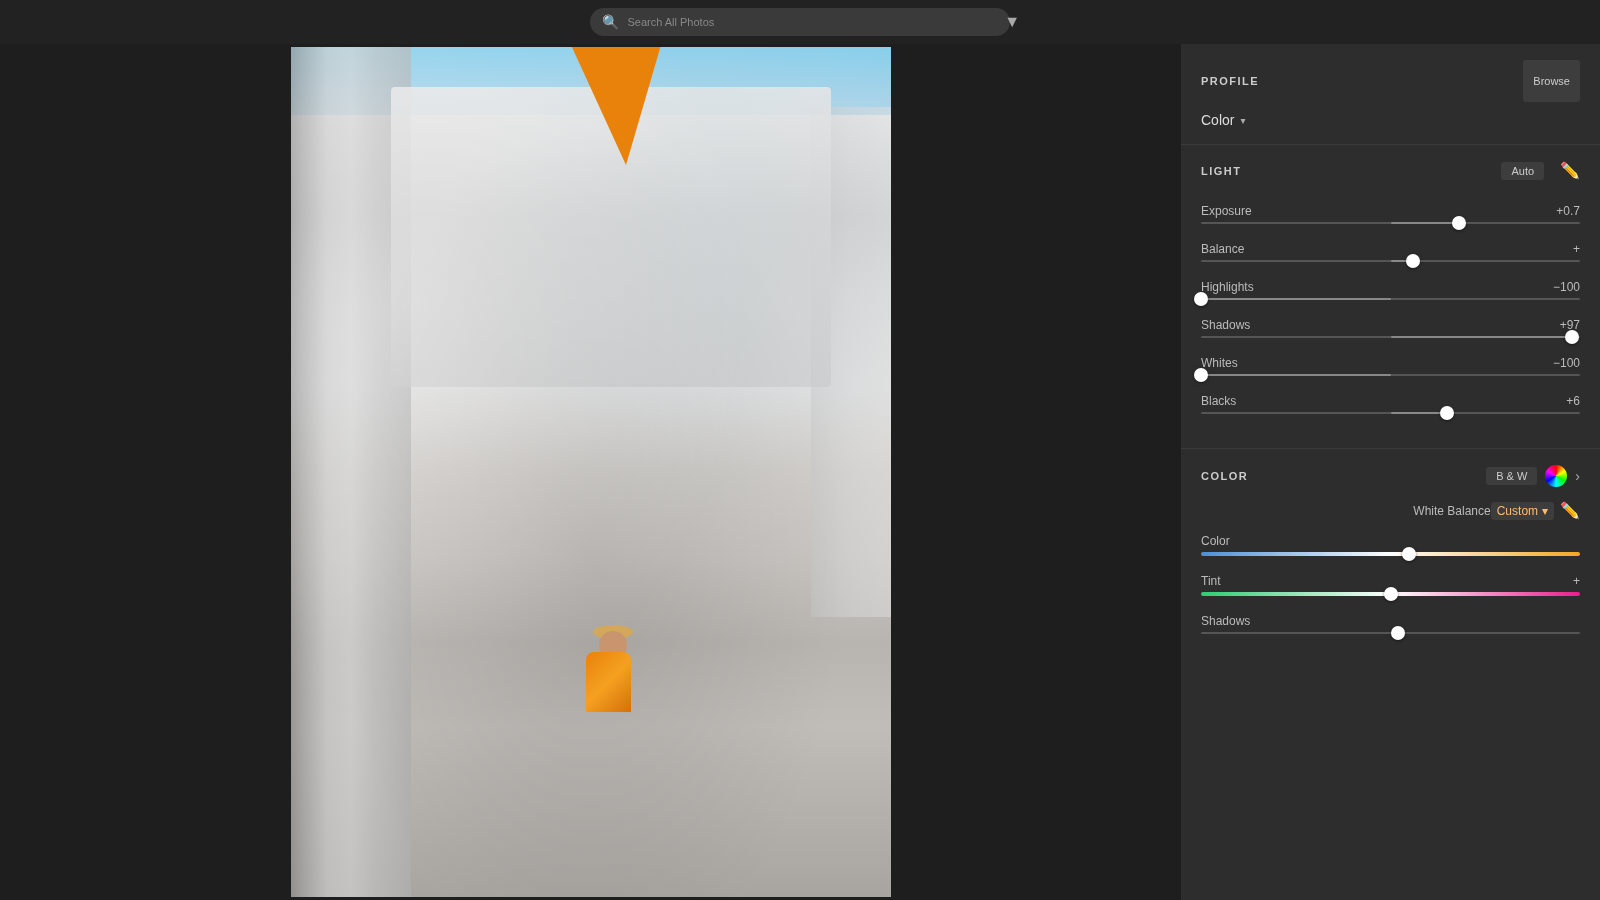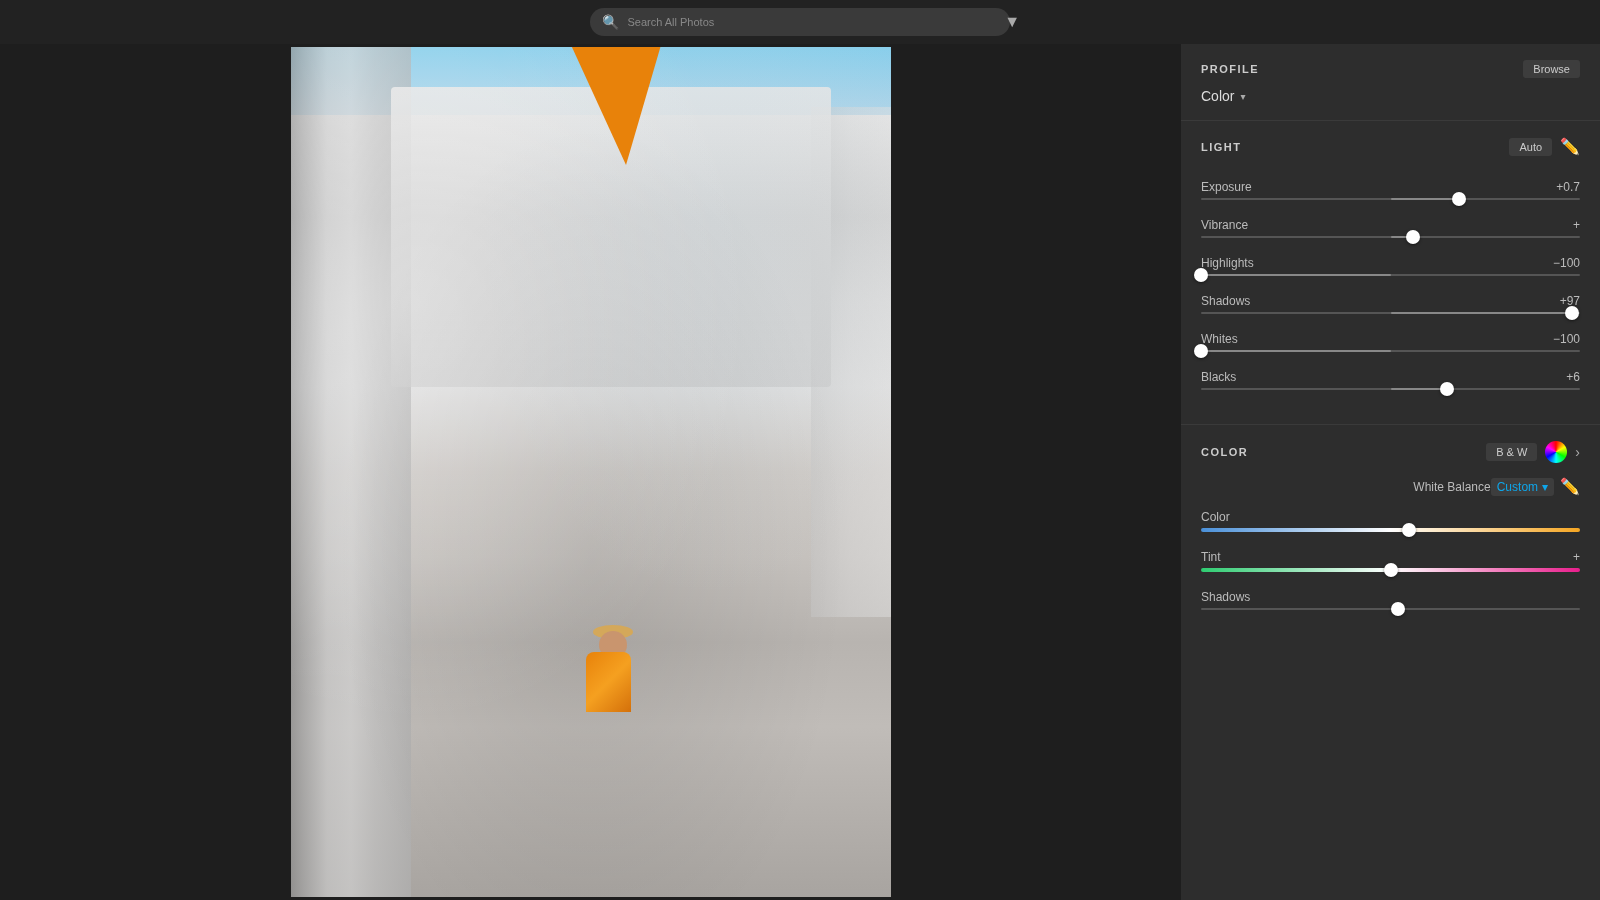--- a/index.html
+++ b/index.html
@@ -203,21 +203,21 @@
       font-weight: 700;
       letter-spacing: 1.5px;
       color: #ccc;
       text-transform: uppercase;
     }
     .browse-btn {
       background: #3d3d3d;
       border: none;
       color: #ccc;
       font-size: 11px;
-      padding: 3px 10px;
+      padding: 15px 10px;
       border-radius: 3px;
       cursor: pointer;
     }
     .color-dropdown {
       display: flex;
       align-items: center;
       gap: 6px;
       color: #ddd;
       font-size: 14px;
       cursor: pointer;
@@ -337,21 +337,21 @@
       justify-content: flex-end;
       margin-bottom: 14px;
     }
     .wb-label {
       font-size: 12px;
       color: #bbb;
     }
     .wb-select {
       background: #3d3d3d;
       border: none;
-      color: #0ea5e9;
+      color: #fdba74;
       font-size: 12px;
       padding: 2px 6px;
       border-radius: 3px;
       cursor: pointer;
       display: flex;
       align-items: center;
       gap: 4px;
     }
 
     
@@ -405,40 +405,40 @@
       </div>
       <div class="color-dropdown">
         <span>Color</span>
         <span class="dropdown-arrow">▾</span>
       </div>
     </div>
 
     <div class="panel-section">
       <div class="light-header">
         <span class="section-title">LIGHT</span>
-        <div style="display:flex;gap:8px;align-items:center;">
+        <div style="display:flex;gap:16px;align-items:center;">
           <button class="auto-btn">Auto</button>
           <button class="eyedropper-btn">✏️</button>
         </div>
       </div>
 
       <div class="slider-row">
         <div class="slider-label-row">
           <span class="slider-label">Exposure</span>
           <span class="slider-value">+0.7</span>
         </div>
         <div class="slider-track">
           <div class="slider-fill" style="left:50%;width:18%;background:#888;"></div>
           <div class="slider-thumb" style="left:68%;"></div>
         </div>
       </div>
 
       <div class="slider-row">
         <div class="slider-label-row">
-          <span class="slider-label">Vibrance</span>
+          <span class="slider-label">Balance</span>
           <span class="slider-value">+</span>
         </div>
         <div class="slider-track">
           <div class="slider-fill" style="left:50%;width:6%;background:#888;"></div>
           <div class="slider-thumb" style="left:56%;"></div>
         </div>
       </div>
 
       <div class="slider-row">
         <div class="slider-label-row">

